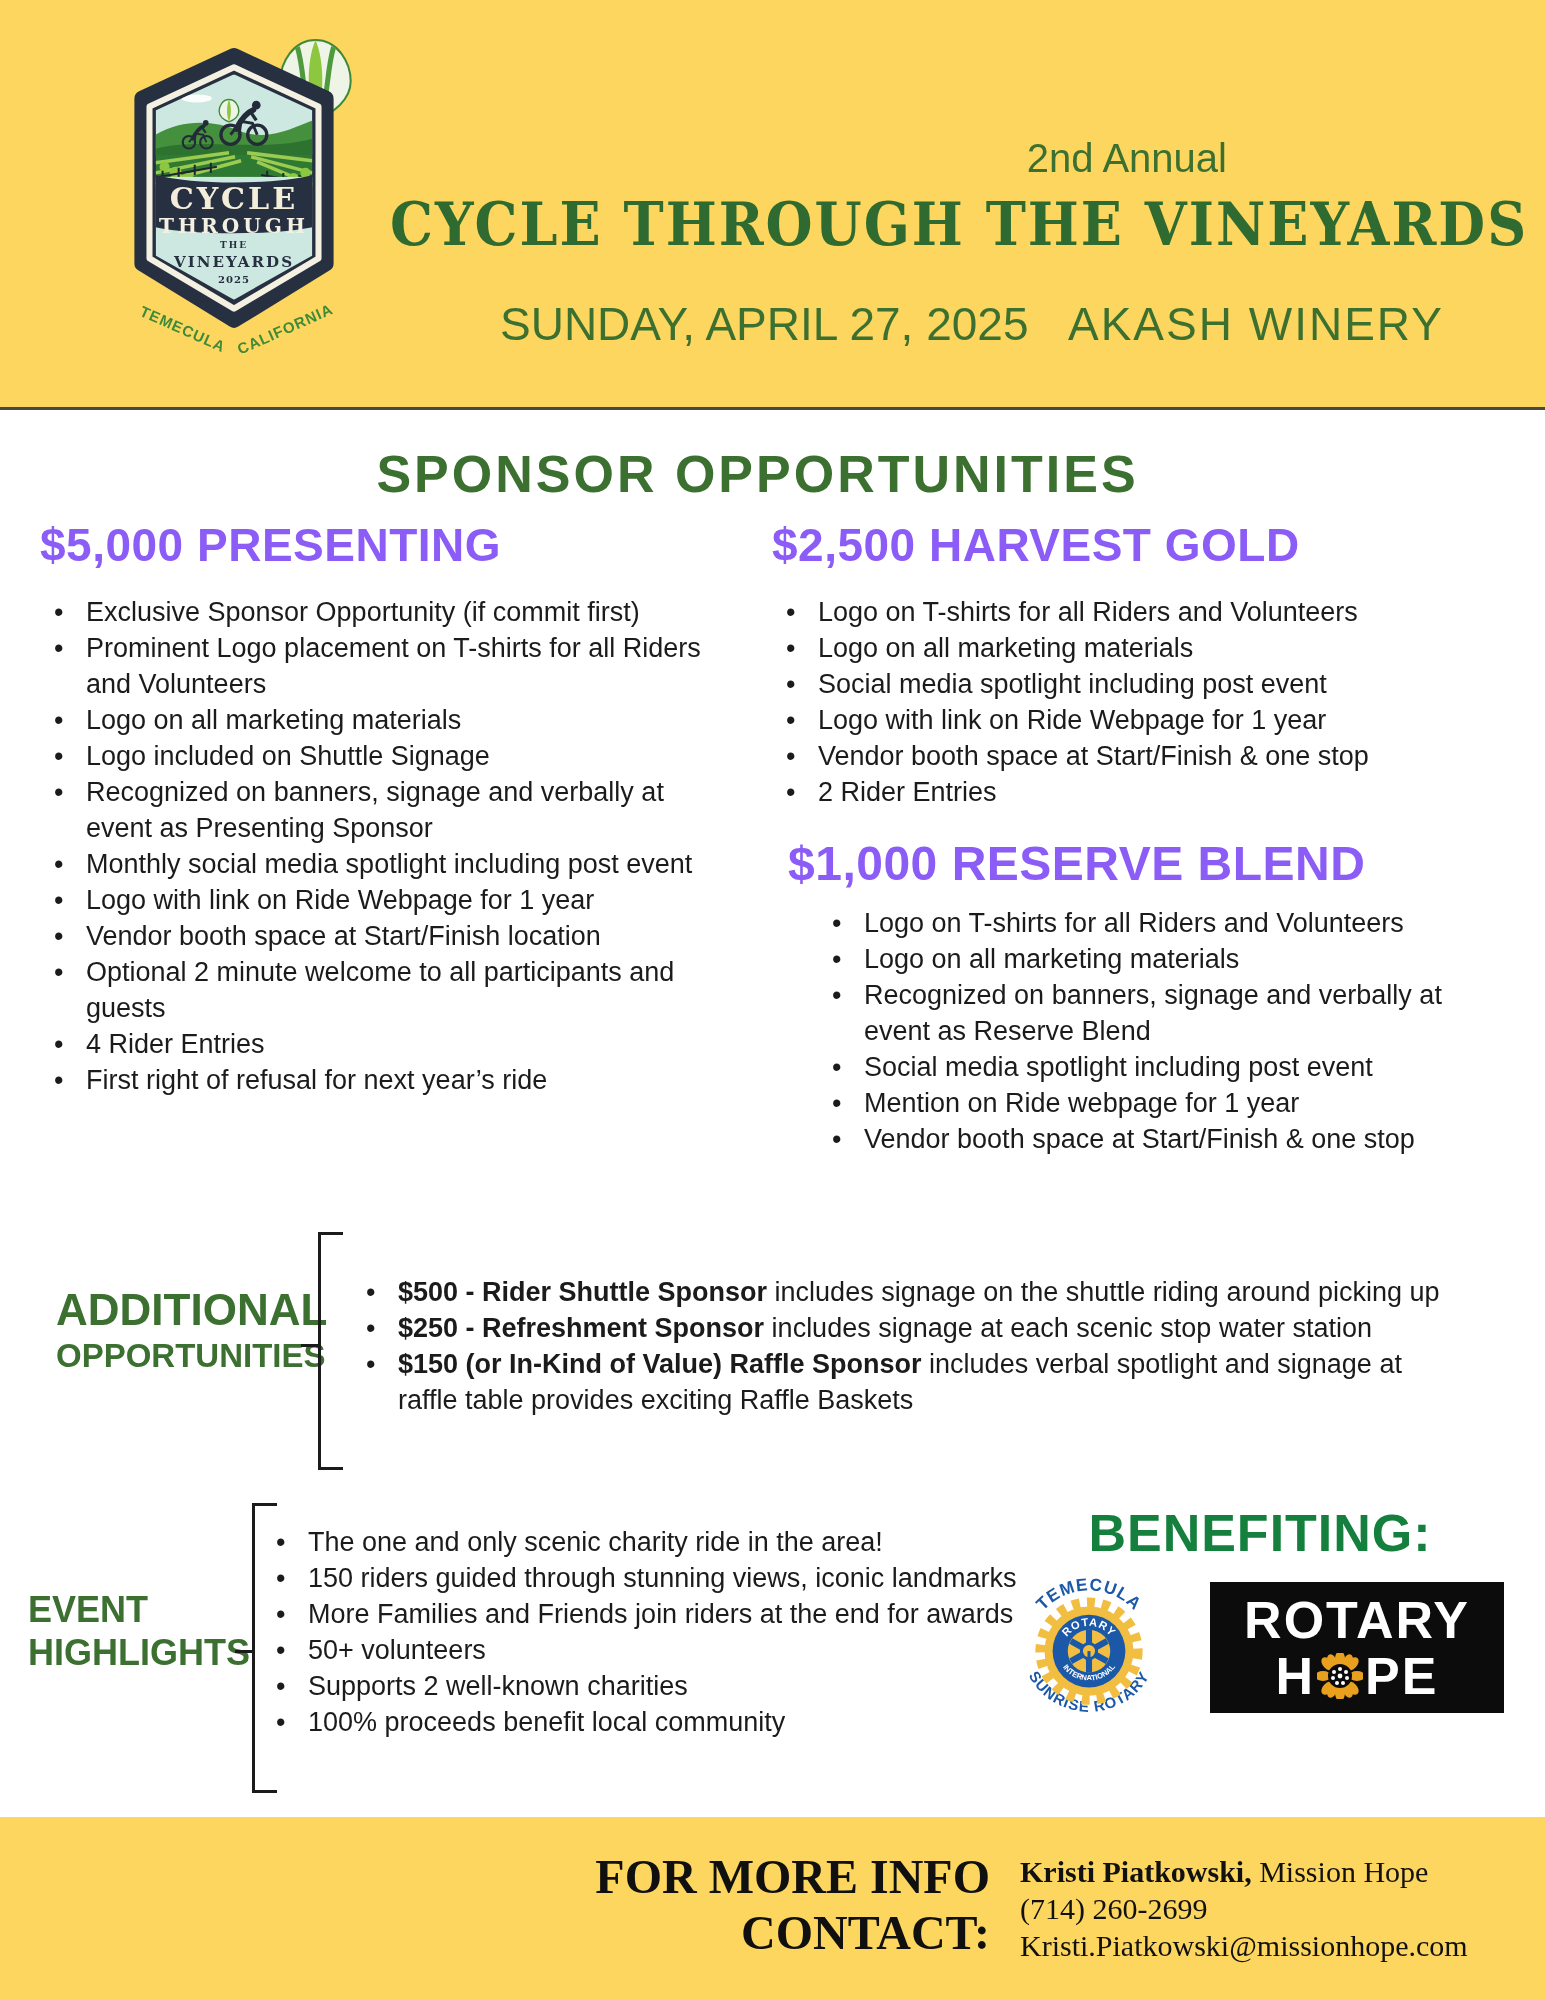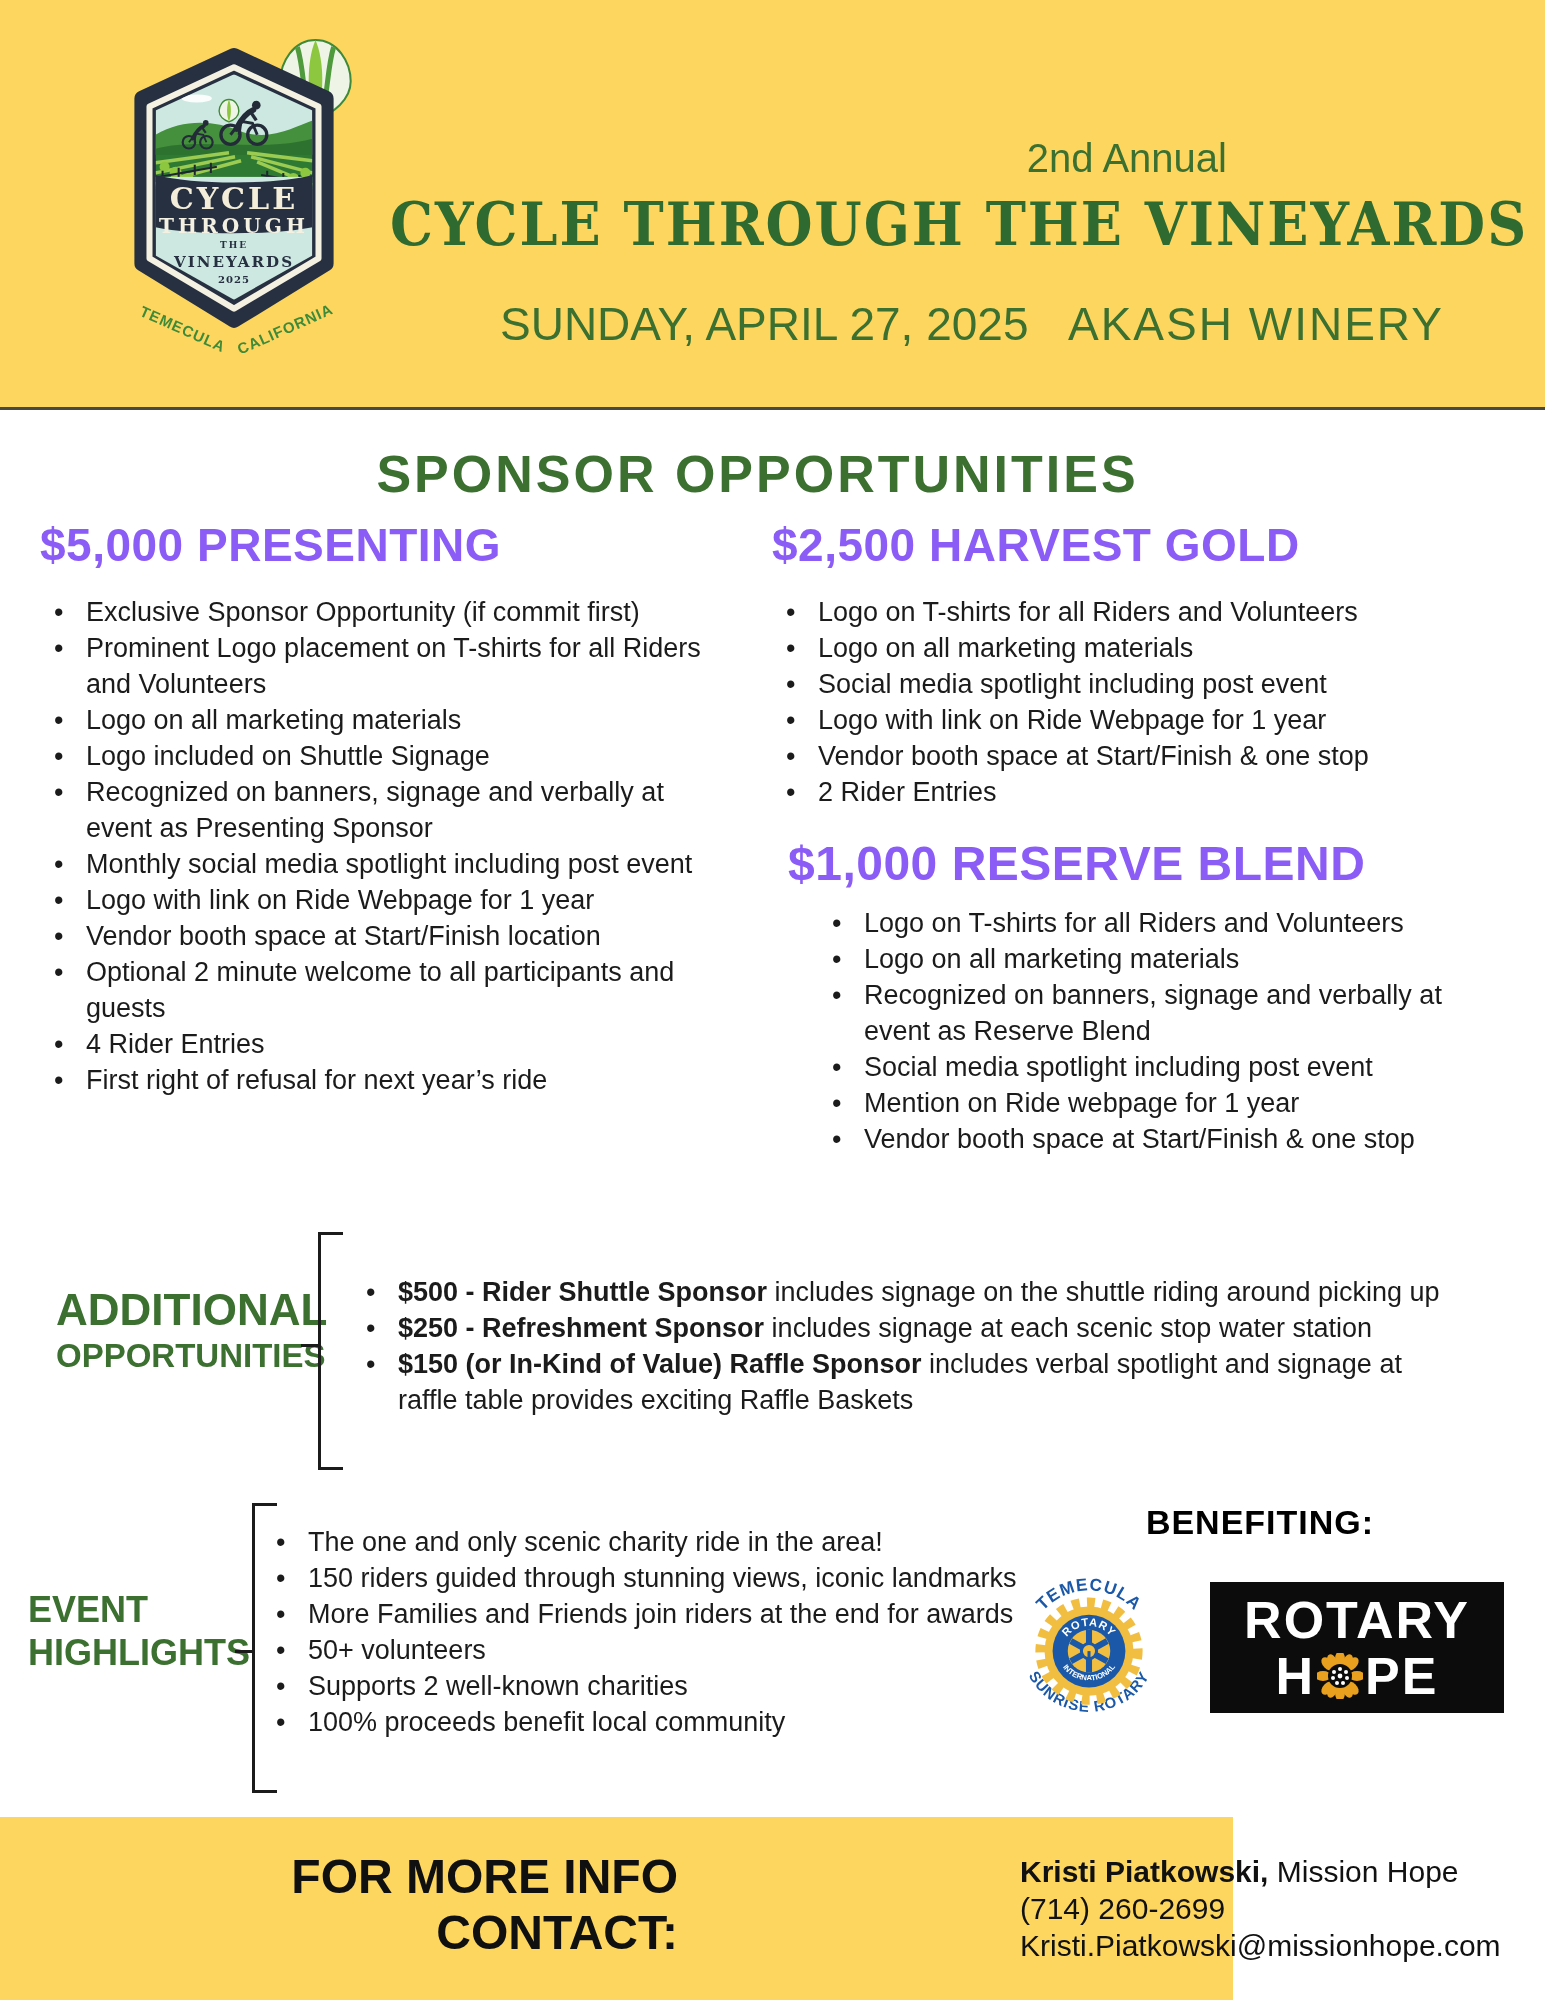--- a/index.html
+++ b/index.html
@@ -49,30 +49,30 @@
   .add-bullets{position:absolute;left:352px;top:20px;width:1108px;}
 
   
   .highlights{position:absolute;top:1498px;left:0;width:1545px;height:300px;}
   .ev-label{position:absolute;left:28px;top:90px;color:#3C7030;font-weight:700;line-height:1.2;font-size:36px;}
   .ev-label span{display:block;}
   .highlights .bracket{left:252px;top:5px;height:290px;width:26px;}
   .highlights .bracket .m{top:147px;}
   .ev-bullets{position:absolute;left:262px;top:4px;width:792px;}
   .benefiting-title{position:absolute;left:1060px;top:5px;width:400px;margin:0;text-align:center;
-          font-size:34px;font-weight:700;color:#000000;letter-spacing:1px;}
+          font-size:52px;font-weight:700;color:#15803d;letter-spacing:1px;}
   .rotary{position:absolute;left:1012px;top:56px;width:154px;height:174px;}
   .mission{position:absolute;left:1210px;top:84px;width:294px;height:131px;background:#0C0C0C;color:#ffffff;
           display:flex;flex-direction:column;align-items:center;justify-content:center;}
   .mission .l1{font-size:52px;font-weight:700;letter-spacing:2px;line-height:1;}
   .mission .l2{display:flex;align-items:center;font-size:52px;font-weight:700;letter-spacing:2px;line-height:1;margin-top:4px;}
   .mission svg{margin:0 2px;}
 
   
-  .footer{position:absolute;top:1817px;left:0;width:1233px;height:183px;background:#FCD65F;}
+  .footer{position:absolute;top:1817px;left:0;width:1545px;height:183px;background:#FCD65F;font-family:Liberation Serif, serif;}
   .fmi{position:absolute;top:32px;right:555px;text-align:right;font-size:48px;font-weight:700;
        color:#101010;line-height:56px;}
   .fmi span{display:block;}
   .contact{position:absolute;top:36px;left:1020px;font-size:30px;line-height:37px;color:#111111;}
   .contact div{white-space:nowrap;}
   .contact .name{font-weight:700;}
 </style>
 </head>
 <body>
 

